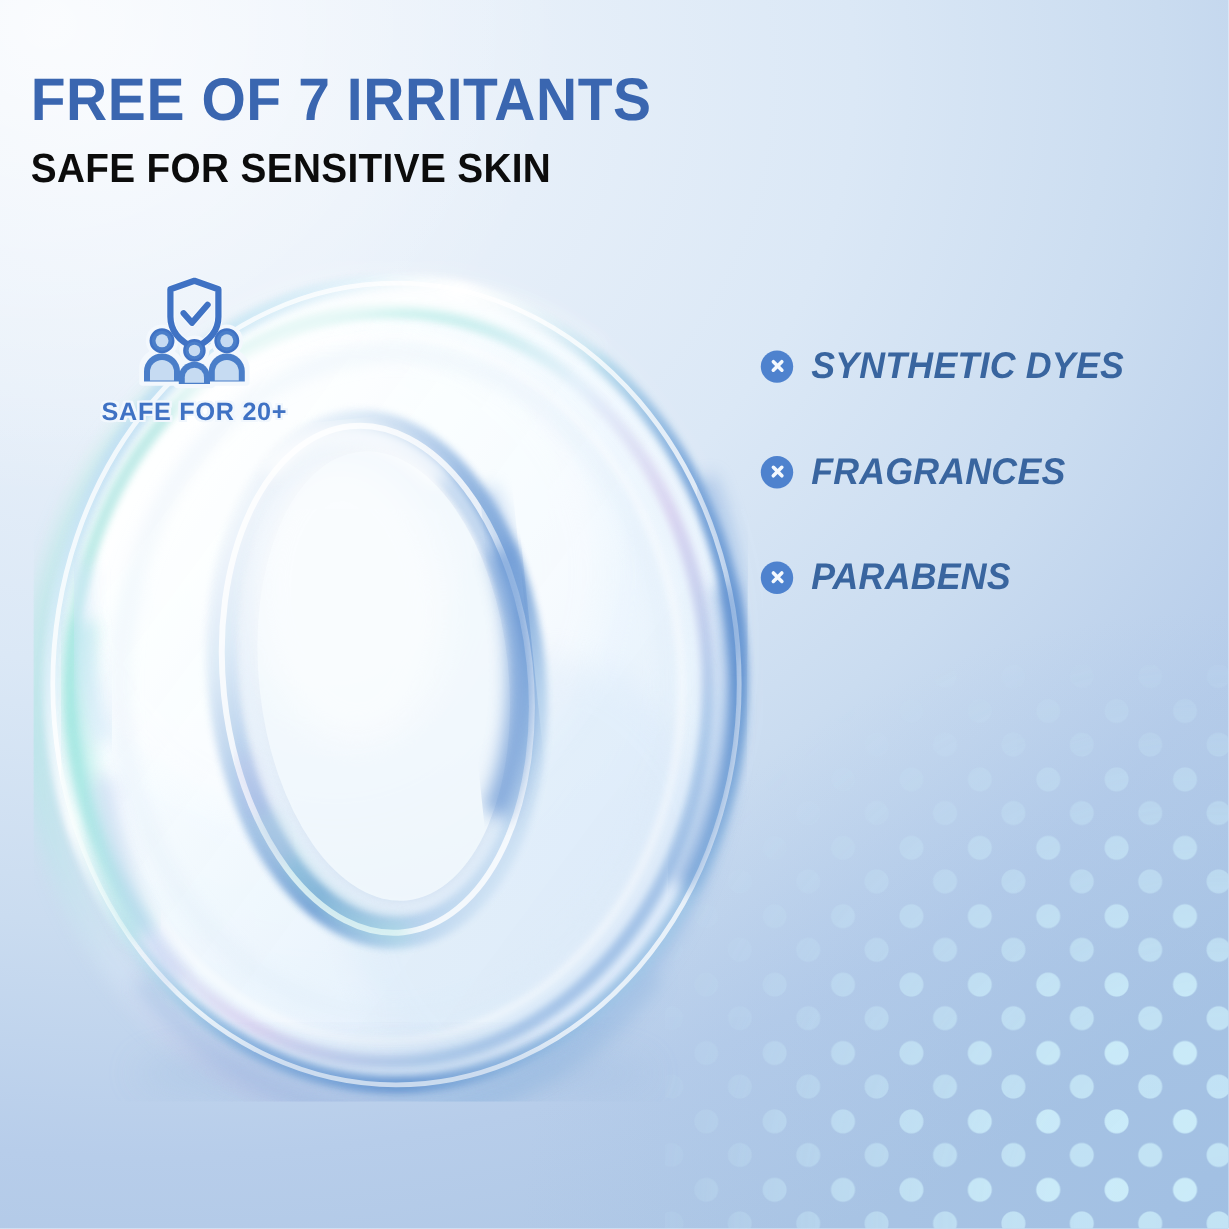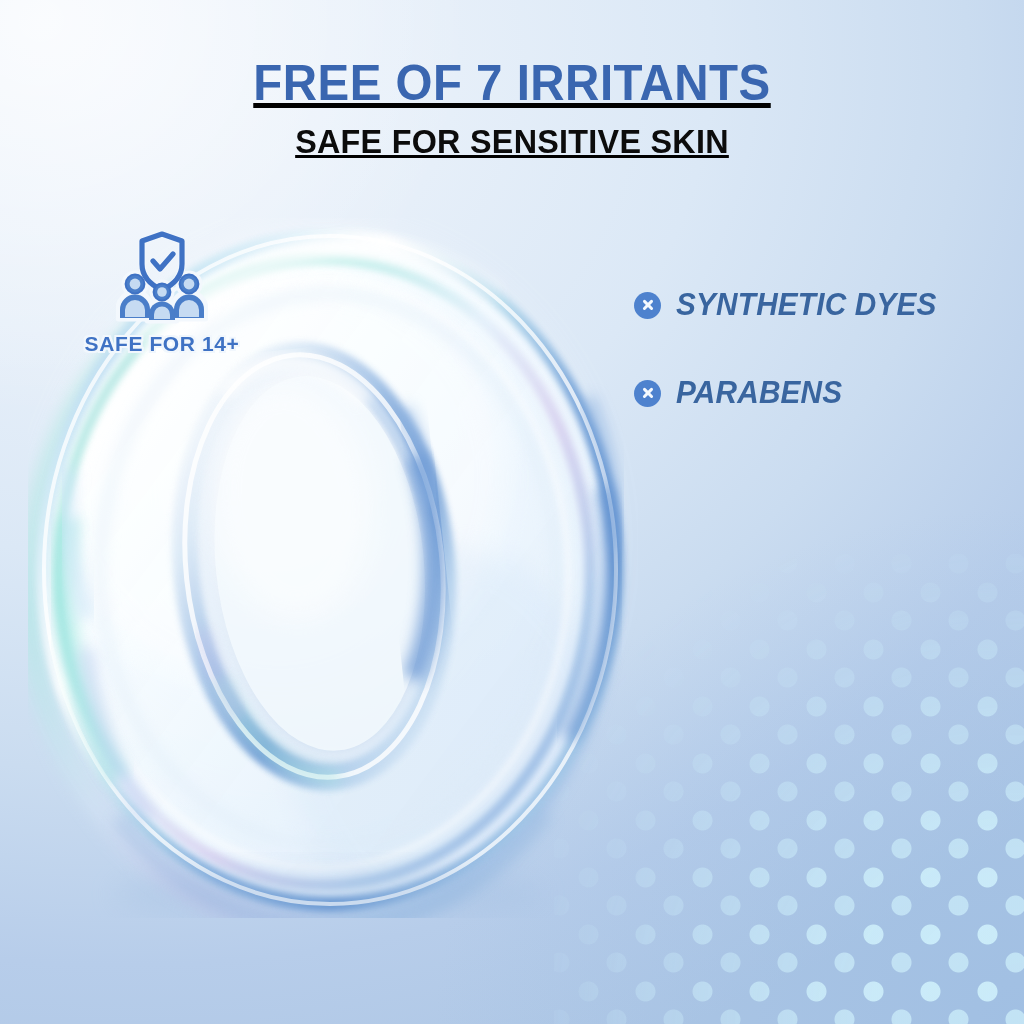--- a/index.html
+++ b/index.html
@@ -42,23 +42,22 @@
     pointer-events:none;
   }
   .dot-field.offset {
     background-position:34px 38px;
     opacity:0.8;
   }
 
   
   .title-block {
     position:absolute; left:0; right:0; top:58px;
-    text-align:center;
+    text-align:left;
     z-index:6;
-    text-decoration:underline;
   }
   .main-title {
     font-size:50px;
     font-weight:bold;
     letter-spacing:0.5px;
     color:#3a66b0;
     line-height:1.0;
     white-space:nowrap;
     transform:scaleX(0.95);
   }
@@ -310,27 +309,31 @@
       </g>
       <g fill="#dcecfa" opacity="0.85">
         <path d="M9 89 v-7 a10 10 0 0 1 20 0 v7 Z"></path>
         <path d="M63 89 v-7 a10 10 0 0 1 20 0 v7 Z"></path>
         <path d="M38 91 v-4.6 a8 8 0 0 1 16 0 v4.6 Z"></path>
         <circle cx="19" cy="56" r="5.4"></circle>
         <circle cx="73" cy="56" r="5.4"></circle>
         <circle cx="46" cy="64" r="4.8"></circle>
       </g>
     </svg>
-    <div class="badge-label">SAFE FOR 14+</div>
+    <div class="badge-label">SAFE FOR 20+</div>
   </div>
 
   <div class="list">
     <div class="list-item">
       <span class="x-badge"></span>
       <span class="item-label">SYNTHETIC DYES</span>
     </div>
     <div class="list-item">
       <span class="x-badge"></span>
+      <span class="item-label">FRAGRANCES</span>
+    </div>
+    <div class="list-item">
+      <span class="x-badge"></span>
       <span class="item-label">PARABENS</span>
     </div>
   </div>
 
 </div>
 
 </body></html>

